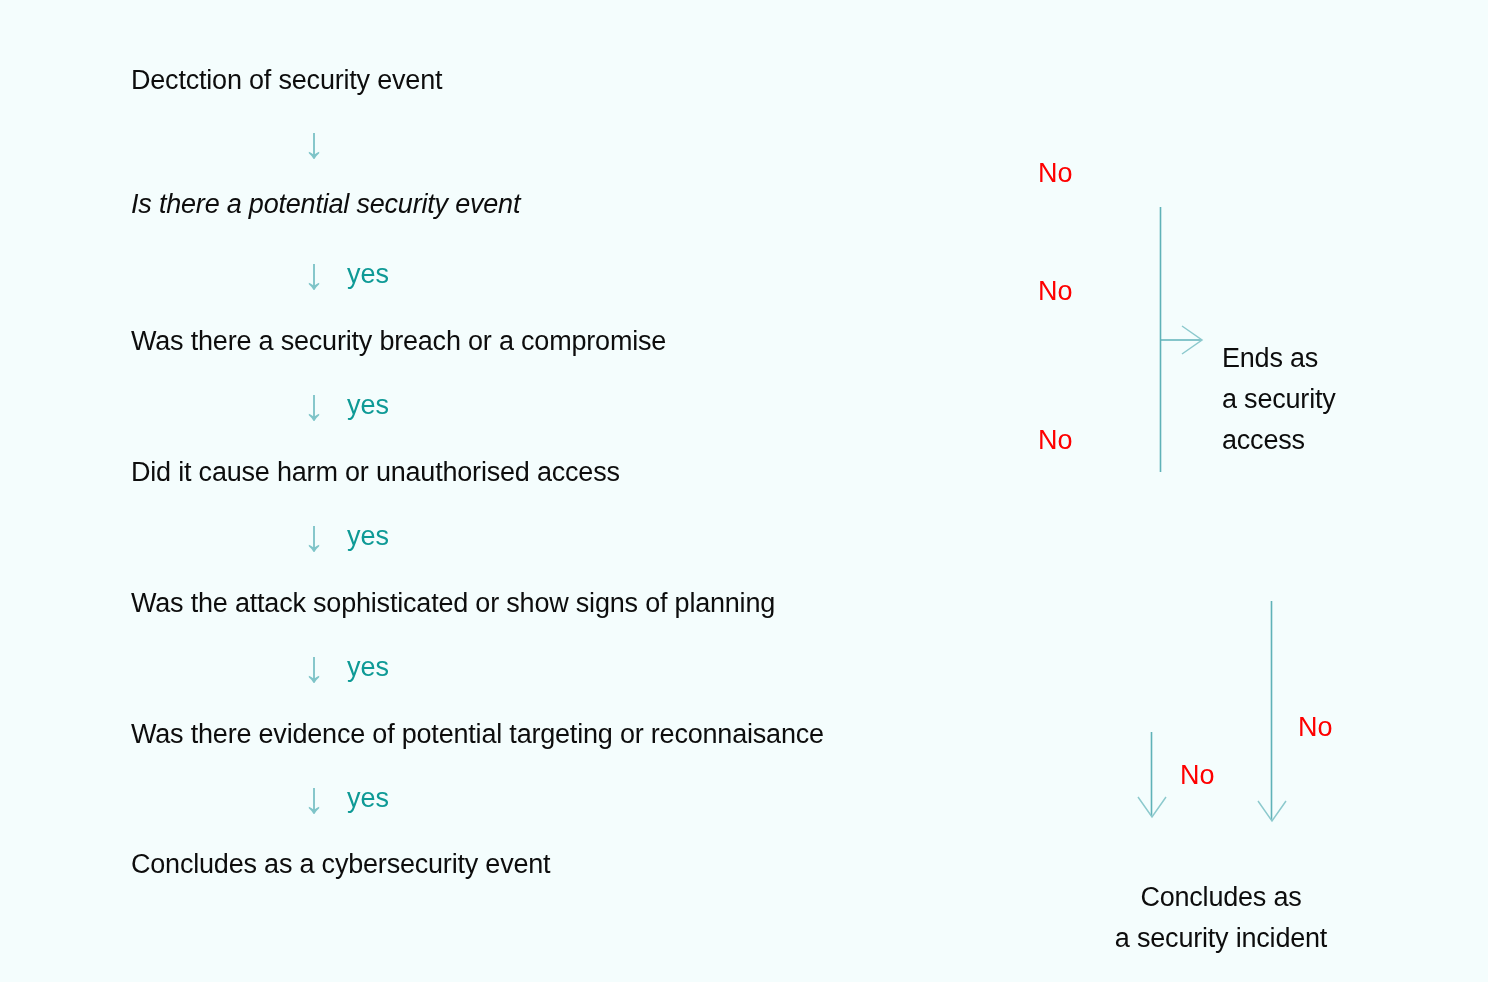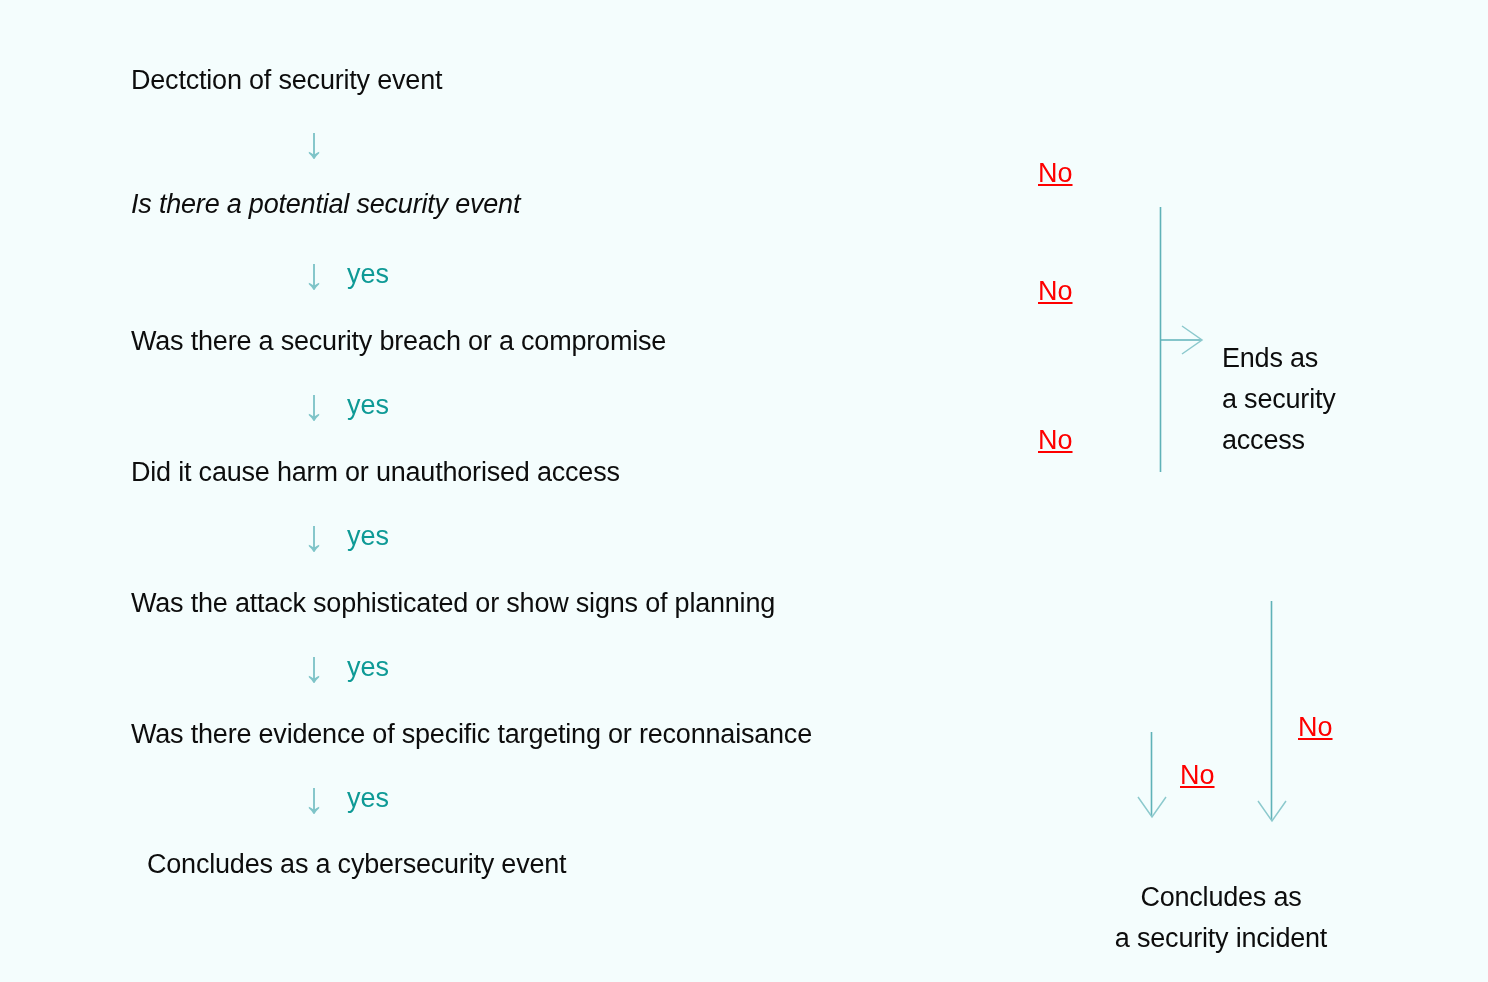--- a/index.html
+++ b/index.html
@@ -52,21 +52,20 @@
     line-height: 1;
     white-space: nowrap;
     text-align: center;
   }
   .no-label {
     position: absolute;
     color: #fe0000;
     font-size: 27px;
     line-height: 1;
     white-space: nowrap;
-    text-decoration: underline;
   }
   .connector-svg {
     position: absolute;
     left: 0;
     top: 0;
     width: 1488px;
     height: 982px;
     pointer-events: none;
   }
 </style>
@@ -138,23 +137,23 @@
   <div class="node" style="left:131px; top:60px;">Dectction of security event</div>
 
   <div class="node" style="left:131px; top:184px;font-style:italic;">Is there a potential security event</div>
 
   <div class="node" style="left:131px; top:321px;">Was there a security breach or a compromise</div>
 
   <div class="node" style="left:131px; top:452px;">Did it cause harm or unauthorised access</div>
 
   <div class="node" style="left:131px; top:583px;">Was the attack sophisticated or show signs of planning</div>
 
-  <div class="node" style="left:131px; top:714px;">Was there evidence of specific targeting or reconnaisance</div>
-
-  <div class="node" style="left:131px; top:844px;margin-left:16px;">Concludes as a cybersecurity event</div>
+  <div class="node" style="left:131px; top:714px;">Was there evidence of potential targeting or reconnaisance</div>
+
+  <div class="node" style="left:131px; top:844px;">Concludes as a cybersecurity event</div>
 
   <div class="yes-arrow" style="left:303px; top:121px;">
     <span class="arrow-glyph" style="color:#7ec4c8; font-size:44px;">↓</span>
   </div>
 
   <div class="yes-arrow" style="left:303px; top:252px;">
     <span class="arrow-glyph" style="color:#7ec4c8; font-size:44px;">↓</span>
     <span class="yes-label">yes</span>
   </div>
 

